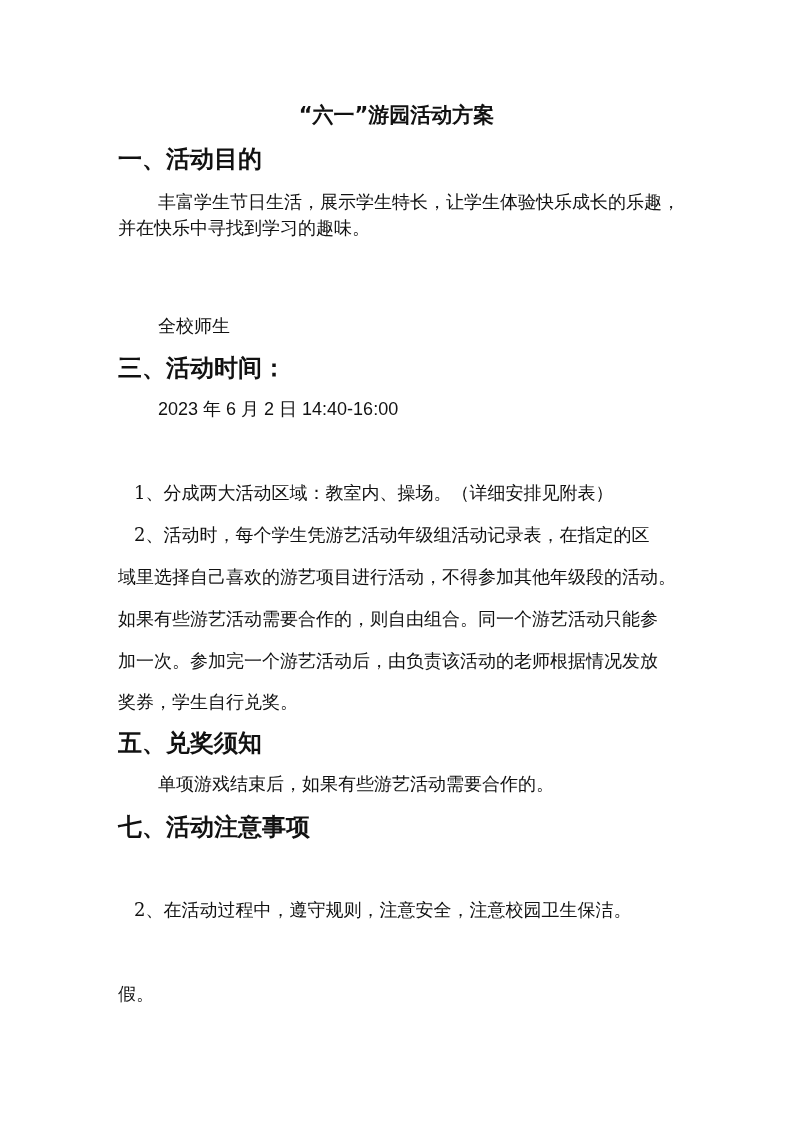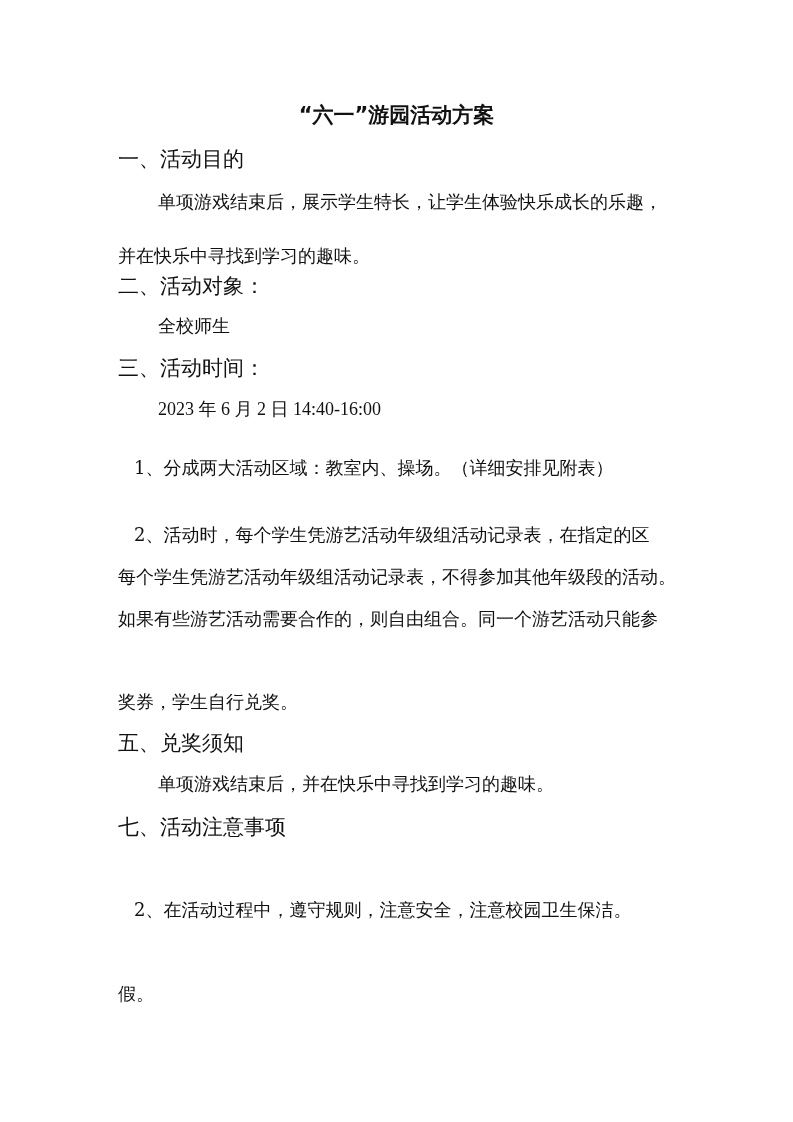--- a/index.html
+++ b/index.html
@@ -3,46 +3,46 @@
 <meta charset="utf-8">
 <style>
   html, body { margin: 0; padding: 0; background: #ffffff; }
   body { width: 793px; height: 1122px; position: relative; overflow: hidden;
          font-family: "DejaVu Serif", "Liberation Serif", serif; color: #111; }
   .page { position: absolute; left: 0; top: 0; width: 793px; height: 1122px; }
   .title { position: absolute; left: 0; width: 793px; top: 100px; text-align: center;
            font-family: "DejaVu Sans", "Liberation Sans", sans-serif; font-weight: bold;
            font-size: 21px; line-height: 30px; }
   .line { position: absolute; left: 118px; width: 560px; font-size: 18px; line-height: 24px; white-space: nowrap; }
-  .h { font-family: "DejaVu Sans", "Liberation Sans", sans-serif; font-weight: normal; font-size: 21px; }
+  .h { font-family: "DejaVu Sans", "Liberation Sans", sans-serif; font-weight: bold; font-size: 24px; }
   .ind2 { left: 158px; }
   .ind1 { left: 134px; }
-  .num { font-family: Liberation Serif, serif; }
+  .num { font-family: Liberation Sans, sans-serif; }
 </style>
 </head>
 <body>
 
 <div class="page">
   <div class="title">“六一”游园活动方案</div>
 
   <div class="line h" style="top:147px">一、活动目的</div>
-  <div class="line ind2" style="top:190px">单项游戏结束后，展示学生特长，让学生体验快乐成长的乐趣，</div>
-  <div class="line" style="top:244px">并在快乐中寻找到学习的趣味。</div>
+  <div class="line ind2" style="top:190px">丰富学生节日生活，展示学生特长，让学生体验快乐成长的乐趣，</div>
+  <div class="line" style="top:216px">并在快乐中寻找到学习的趣味。</div>
 
-  <div class="line h" style="top:274px">二、活动对象：</div>
   <div class="line ind2" style="top:314px">全校师生</div>
 
   <div class="line h" style="top:356px">三、活动时间：</div>
   <div class="line ind2 num" style="top:397px">2023 年 6 月 2 日 14:40-16:00</div>
 
-  <div class="line ind1" style="top:456px">1、分成两大活动区域：教室内、操场。（详细安排见附表）</div>
+  <div class="line ind1" style="top:481px">1、分成两大活动区域：教室内、操场。（详细安排见附表）</div>
   <div class="line ind1" style="top:523px">2、活动时，每个学生凭游艺活动年级组活动记录表，在指定的区</div>
-  <div class="line" style="top:565px">每个学生凭游艺活动年级组活动记录表，不得参加其他年级段的活动。</div>
+  <div class="line" style="top:565px">域里选择自己喜欢的游艺项目进行活动，不得参加其他年级段的活动。</div>
   <div class="line" style="top:607px">如果有些游艺活动需要合作的，则自由组合。同一个游艺活动只能参</div>
+  <div class="line" style="top:649px">加一次。参加完一个游艺活动后，由负责该活动的老师根据情况发放</div>
   <div class="line" style="top:690px">奖券，学生自行兑奖。</div>
 
   <div class="line h" style="top:731px">五、兑奖须知</div>
-  <div class="line ind2" style="top:772px">单项游戏结束后，并在快乐中寻找到学习的趣味。</div>
+  <div class="line ind2" style="top:772px">单项游戏结束后，如果有些游艺活动需要合作的。</div>
 
   <div class="line h" style="top:815px">七、活动注意事项</div>
   <div class="line ind1" style="top:898px">2、在活动过程中，遵守规则，注意安全，注意校园卫生保洁。</div>
   <div class="line" style="top:982px">假。</div>
 </div>
 
 </body></html>

